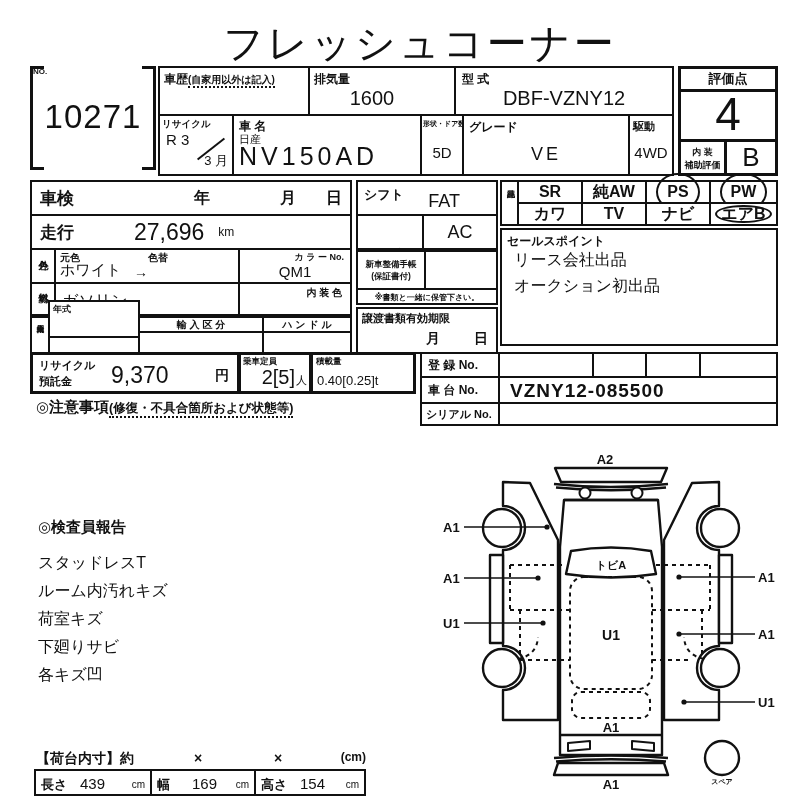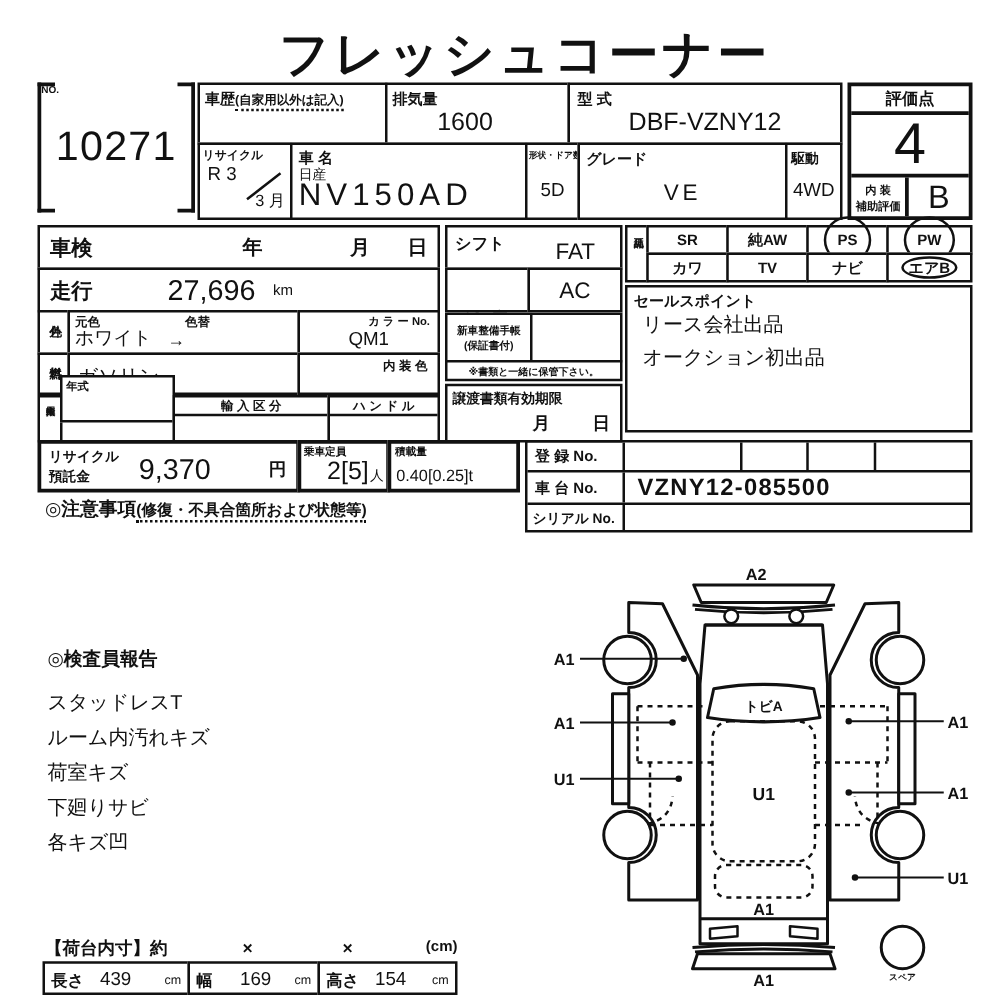--- a/index.html
+++ b/index.html
@@ -8,31 +8,31 @@
     font-family:"Liberation Sans","DejaVu Sans",sans-serif;color:#111;
     overflow:hidden;
   }
   .abs{position:absolute;box-sizing:border-box;}
   .cell{position:absolute;box-sizing:border-box;border:2px solid #111;background:#fff;}
   .b3{border-width:3px;}
   .lbl{font-weight:bold;}
   .vtext{writing-mode:vertical-rl;text-orientation:upright;font-weight:bold;}
   .flexc{display:flex;align-items:center;justify-content:center;}
   .dotted-u{border-bottom:2px dotted #111;padding-bottom:1px;}
-  .opt-cell{position:absolute;box-sizing:border-box;border:2px solid #111;display:flex;align-items:center;justify-content:center;font-size:12px;font-weight:bold;background:#fff;}
+  .opt-cell{position:absolute;box-sizing:border-box;border:2px solid #111;display:flex;align-items:center;justify-content:center;font-size:16px;font-weight:bold;background:#fff;}
   .circled{border:2px solid #111;border-radius:50%;padding:10px 9px;line-height:14px;}
   .divline{position:absolute;background:#111;}
   svg text{font-family:"Liberation Sans","DejaVu Sans",sans-serif;}
 </style>
 </head>
 <body>
 
 <div id="canvas">
 
-  <div class="abs" style="left:0;right:0;top:16px;text-align:center;font-size:40px;font-weight:bold;letter-spacing:3px;padding-left:40px;">フレッシュコーナー</div>
+  <div class="abs" style="left:0;right:0;top:16px;text-align:center;font-size:40px;font-weight:normal;letter-spacing:3px;padding-left:40px;">フレッシュコーナー</div>
 
   <div class="abs" style="left:30px;top:66px;width:126px;height:104px;">
     <div class="abs" style="left:0;top:0;bottom:0;width:14px;border:3px solid #111;border-right:none;"></div>
     <div class="abs" style="right:0;top:0;bottom:0;width:14px;border:3px solid #111;border-left:none;"></div>
     <div class="abs lbl" style="left:3px;top:1px;font-size:8px;">NO.</div>
     <div class="abs" style="left:0;right:0;top:32px;text-align:center;font-size:33px;letter-spacing:1px;">10271</div>
   </div>
 
   <div class="cell" style="left:158px;top:66px;width:152px;height:50px;">
     <span class="lbl" style="font-size:12px;position:absolute;left:4px;top:3px;"><span>車歴</span><span class="dotted-u" style="font-size:10px;">(自家用以外は記入)</span></span>
@@ -124,21 +124,21 @@
   </div>
   <div class="cell" style="left:138px;top:316px;width:126px;height:38px;">
     <div class="lbl" style="position:absolute;left:0;right:0;top:0;height:13px;text-align:center;font-size:10px;border-bottom:2px solid #111;">輸 入 区 分</div>
   </div>
   <div class="cell" style="left:262px;top:316px;width:90px;height:38px;">
     <div class="lbl" style="position:absolute;left:0;right:0;top:0;height:13px;text-align:center;font-size:10px;border-bottom:2px solid #111;">ハ ン ド ル</div>
   </div>
 
   <div class="cell" style="left:356px;top:180px;width:142px;height:36px;">
     <span class="lbl" style="position:absolute;left:6px;top:4px;font-size:13px;">シフト</span>
-    <span style="position:absolute;right:20px;top:9px;font-size:18px;margin-left:44px;">FAT</span>
+    <span style="position:absolute;right:36px;top:9px;font-size:18px;margin-left:44px;">FAT</span>
   </div>
   <div class="cell" style="left:356px;top:214px;width:68px;height:36px;">
     <div class="flexc lbl" style="height:100%;font-size:15px;margin-top:24px;">冷 房</div>
   </div>
   <div class="cell" style="left:422px;top:214px;width:76px;height:36px;">
     <div class="flexc" style="height:100%;font-size:18px;">AC</div>
   </div>
   <div class="cell" style="left:356px;top:250px;width:70px;height:40px;text-align:center;">
     <div class="lbl" style="font-size:8.5px;margin-top:7px;">新車整備手帳</div>
     <div class="lbl" style="font-size:8.5px;">(保証書付)</div>

